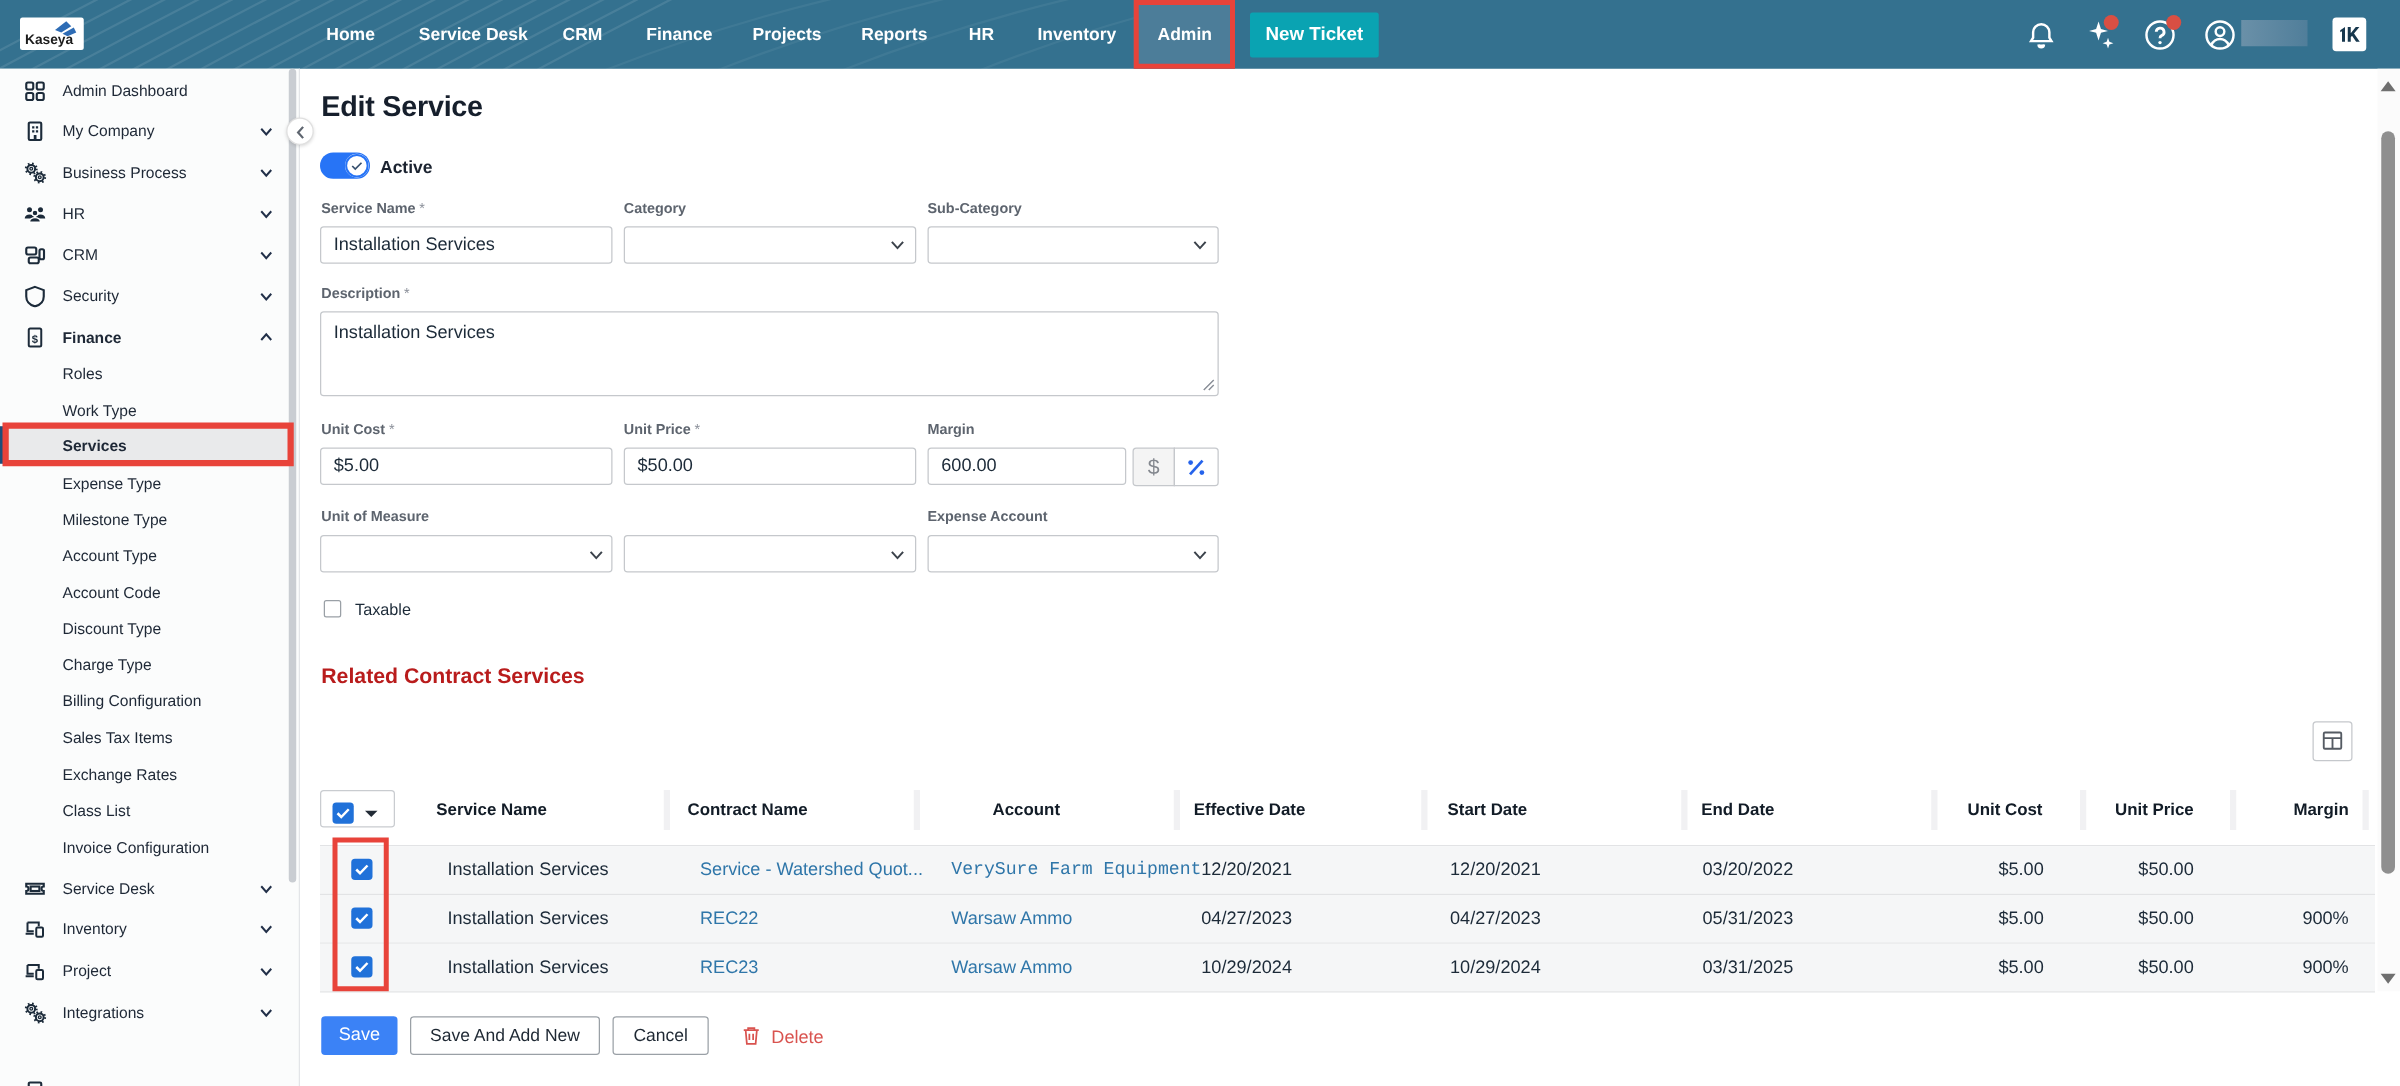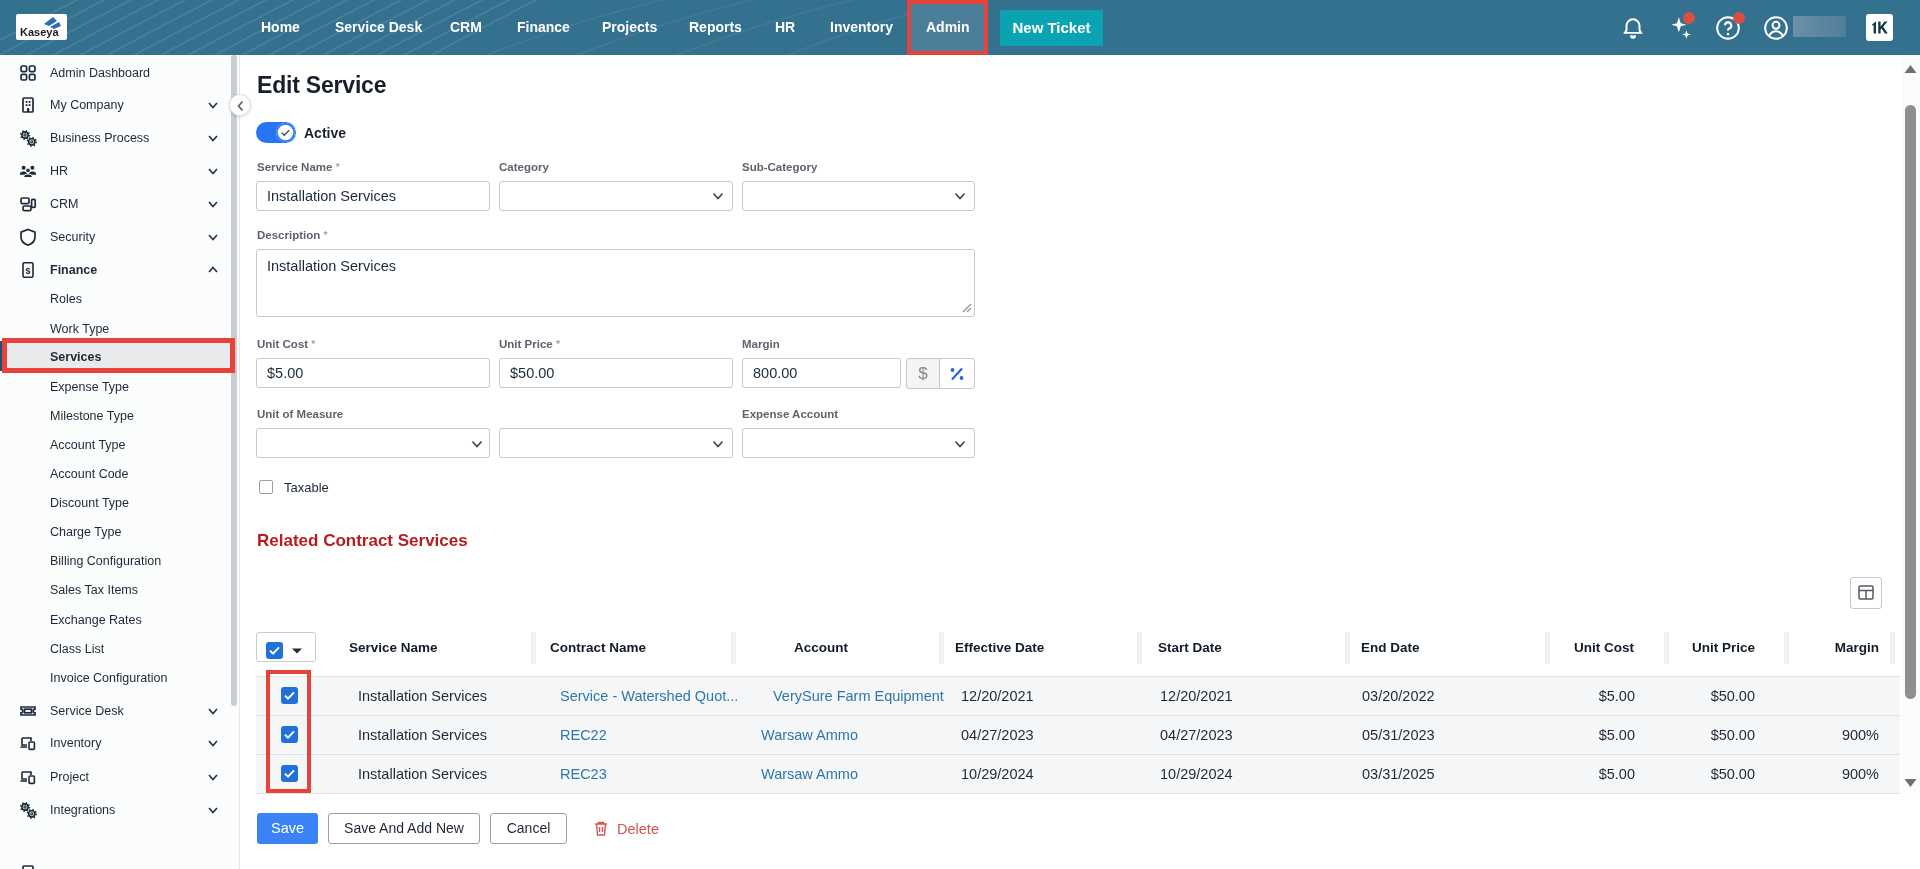--- a/index.html
+++ b/index.html
@@ -458,21 +458,21 @@
 <div class="inp" style="left:256px;top:249px;width:719px;height:68px;line-height:normal;padding-top:8px;">Installation Services</div>
 <svg class="abs" style="left:962px;top:303px" width="10" height="10">
       <path d="M9 1 L1 9 M9 5 L5 9" stroke="#8a8f98" stroke-width="1.2"></path>
     </svg>
 
 <div class="lbl" style="left:257px;top:338px;">Unit Cost<span class="ast">*</span></div>
 <div class="lbl" style="left:499px;top:338px;">Unit Price<span class="ast">*</span></div>
 <div class="lbl" style="left:742px;top:338px;">Margin</div>
 <div class="inp" style="left:256px;top:358px;width:234px;">$5.00</div>
 <div class="inp" style="left:499px;top:358px;width:234px;">$50.00</div>
-<div class="inp" style="left:742px;top:358px;width:159px;">800.00</div>
+<div class="inp" style="left:742px;top:358px;width:159px;">600.00</div>
 <div id="btn-dollar">$</div>
 <div id="btn-pct">
   <svg width="34" height="29" viewBox="0 0 34 29">
     <path d="M12 20.5 L22 9.5" stroke="#2563eb" stroke-width="2.2" fill="none"></path>
     <circle cx="12.5" cy="11" r="1.9" fill="#2563eb"></circle>
     <circle cx="21.5" cy="19" r="1.9" fill="#2563eb"></circle>
   </svg>
 </div>
 
 <div class="lbl" style="left:257px;top:408px;">Unit of Measure</div>
@@ -531,21 +531,21 @@
 <div class="thdiv" style="left:1784px"></div>
 <div class="thdiv" style="left:1890px"></div>
 
 <div class="rowline" style="top:676px"></div>
 <div class="row" style="top:677px;">
   <div class="chk" style="left:25px;top:10px;"><svg width="17" height="17">
           <path d="M4 8.6l3 3 6-6.2" fill="none" stroke="#fff" stroke-width="2"></path>
         </svg></div>
   <div class="cell" style="left:102px;">Installation Services</div>
   <div class="cell link" style="left:304px;">Service - Watershed Quot...</div>
-  <div class="cell link" style="left:517px;">VerySure Farm Equipment</div>
+  <div class="cell link" style="left:505px;font-family:Liberation Mono, monospace;">VerySure Farm Equipment</div>
   <div class="cell" style="left:705px;">12/20/2021</div>
   <div class="cell" style="left:904px;">12/20/2021</div>
   <div class="cell" style="left:1106px;">03/20/2022</div>
   <div class="cell" style="left:1279px;width:100px;text-align:right;">$5.00</div>
   <div class="cell" style="left:1399px;width:100px;text-align:right;">$50.00</div>
   <div class="cell" style="left:1612px;width:100px;text-align:right;">899.9%</div>
 </div>
 <div class="rowline" style="top:715px"></div>
 <div class="row" style="top:716px;">
   <div class="chk" style="left:25px;top:10px;"><svg width="17" height="17">

